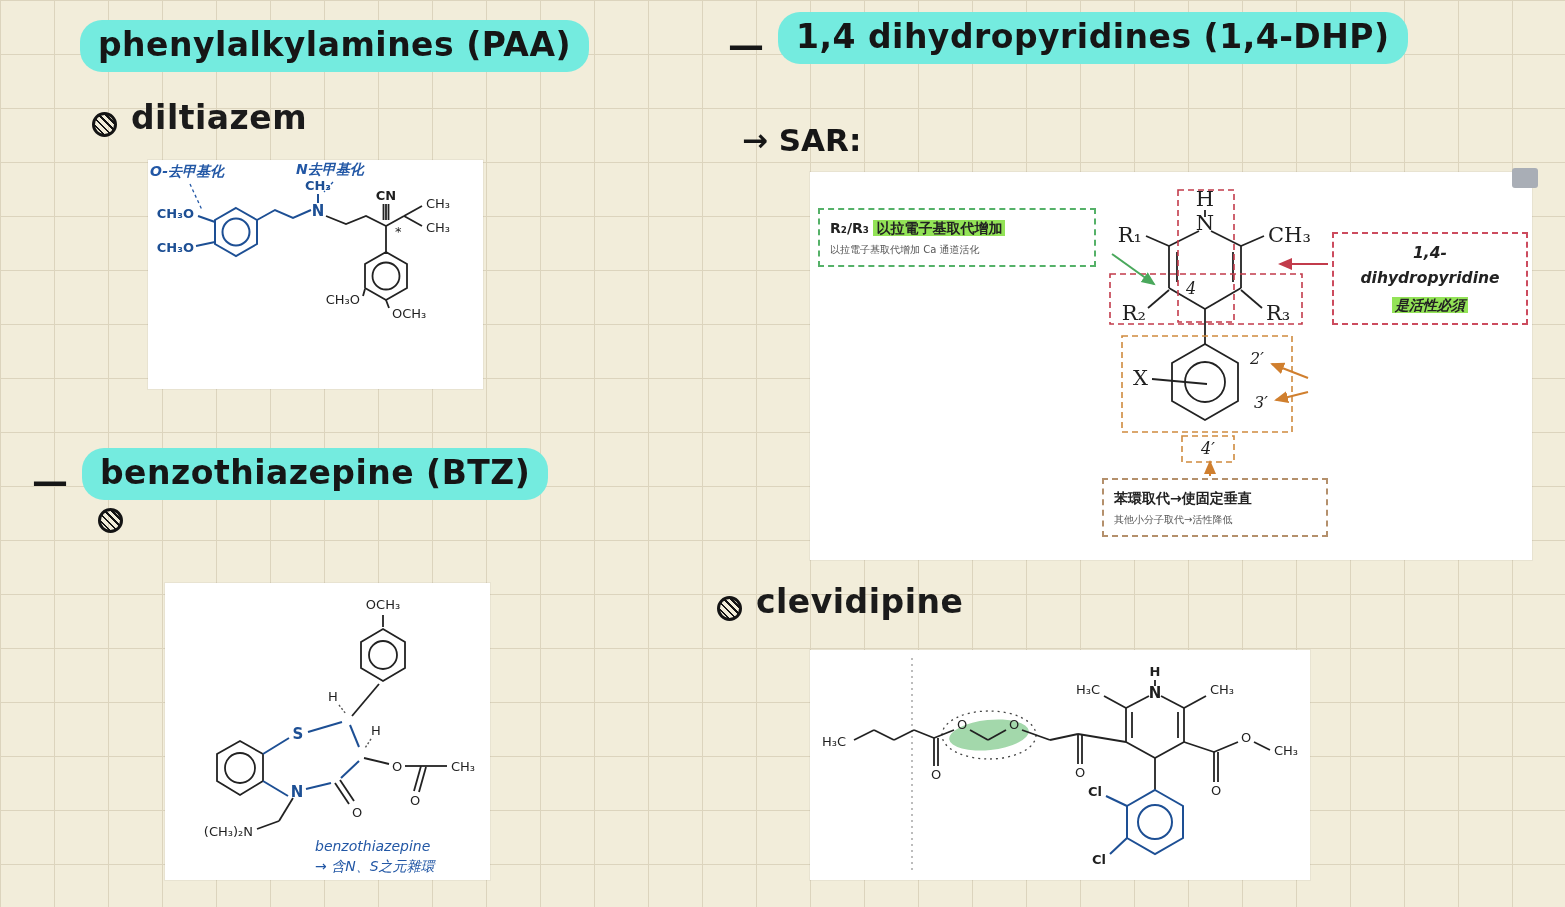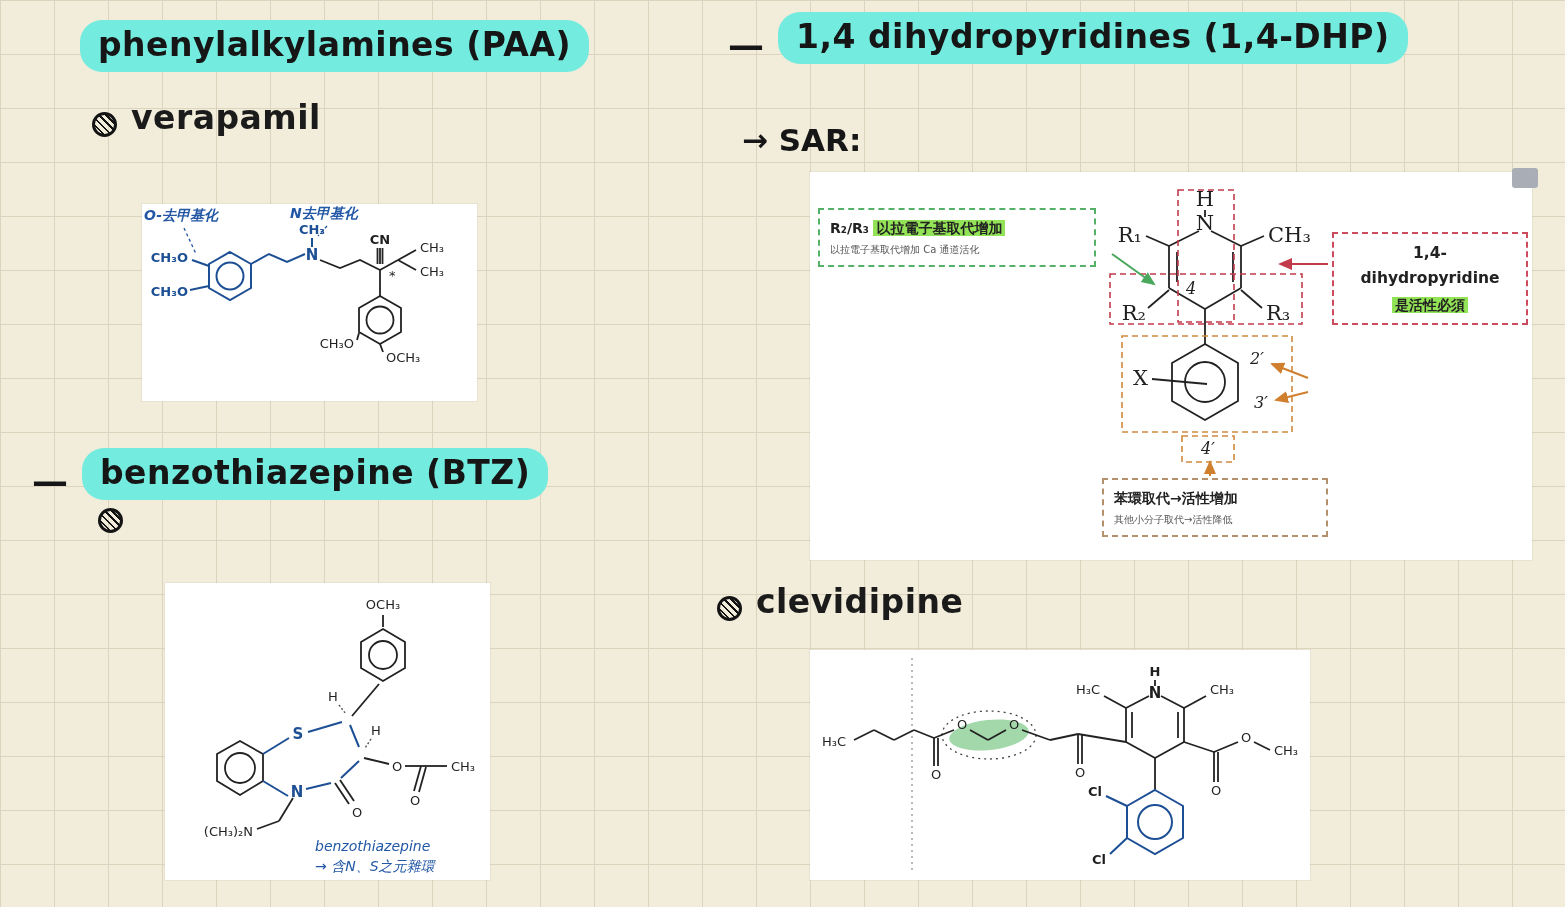--- a/index.html
+++ b/index.html
@@ -52,24 +52,24 @@
 <body>
 
 <div class="page">
 
   <div class="row" style="left:80px;top:20px;">
     <span class="hl-teal title">phenylalkylamines (PAA)</span>
   </div>
 
   <div class="row" style="left:92px;top:98px;">
     <span class="bullet"></span>
-    <span class="drug">verapamil</span>
-  </div>
-
-  <div class="panel" style="left:142px;top:160px;width:335px;height:197px;margin-top:44px;">
+    <span class="drug">diltiazem</span>
+  </div>
+
+  <div class="panel" style="left:148px;top:160px;width:335px;height:229px;">
     <svg width="335" height="195" viewBox="0 0 335 195">
       <g class="bond-dash">
         <line x1="42" y1="24" x2="54" y2="50"></line>
         <line x1="185" y1="22" x2="176" y2="32"></line>
       </g>
       <g class="bond-blue">
         <polygon points="88,48 109,60 109,84 88,96 67,84 67,60"></polygon>
         <circle cx="88" cy="72" r="13.5"></circle>
         <line x1="50" y1="56" x2="67" y2="62"></line>
         <line x1="48" y1="86" x2="67" y2="82"></line>
@@ -170,28 +170,28 @@
       <text x="440" y="192" class="serif-sm">2′</text>
       <text x="444" y="236" class="serif-sm">3′</text>
       <text x="398" y="282" text-anchor="middle" class="serif-sm">4′</text>
     </svg>
 
     <div class="sar-box box-green" style="left:8px;top:36px;width:278px;">
       <div><span class="bold-part">R₂/R₃</span> <span class="hl-green">以拉電子基取代增加</span></div>
       <div class="l2 mt2">以拉電子基取代增加 Ca 通道活化</div>
     </div>
 
-    <div class="sar-box box-red" style="left:522px;top:60px;width:196px;">
+    <div class="sar-box box-red" style="left:522px;top:60px;width:196px;font-style:italic;">
       <div class="core-l1">1,4-dihydropyridine</div>
       <div class="mt2"><span class="hl-green">是活性必須</span></div>
     </div>
 
 
     <div class="sar-box box-brown" style="left:292px;top:306px;width:226px;">
-      <div class="bold-part">苯環取代→活性增加</div>
+      <div class="bold-part">苯環取代→使固定垂直</div>
       <div class="l2 mt2">其他小分子取代→活性降低</div>
     </div>
   </div>
   <div class="gray-tab"></div>
 
   <div class="row" style="left:32px;top:448px;">
     <span class="dash">—</span>
     <span class="hl-teal title">benzothiazepine (BTZ)</span>
   </div>
 

